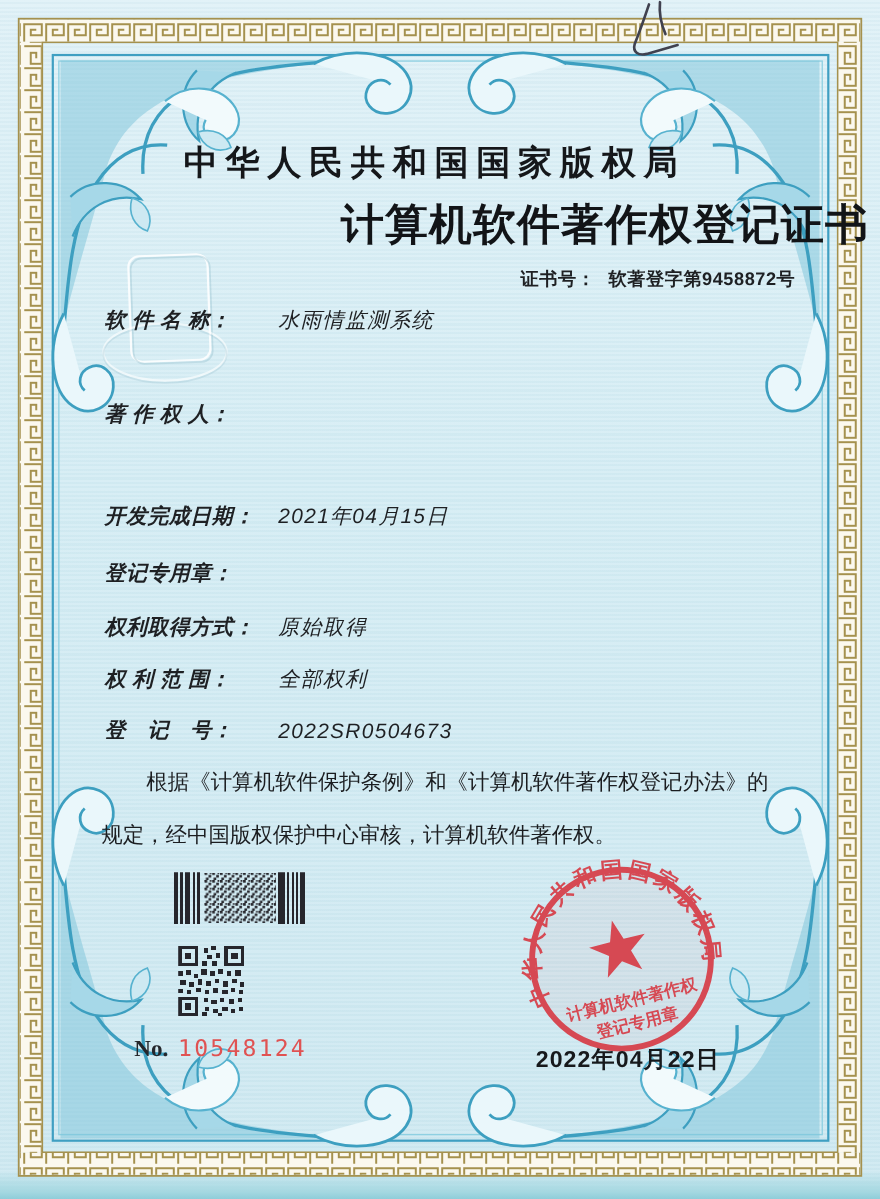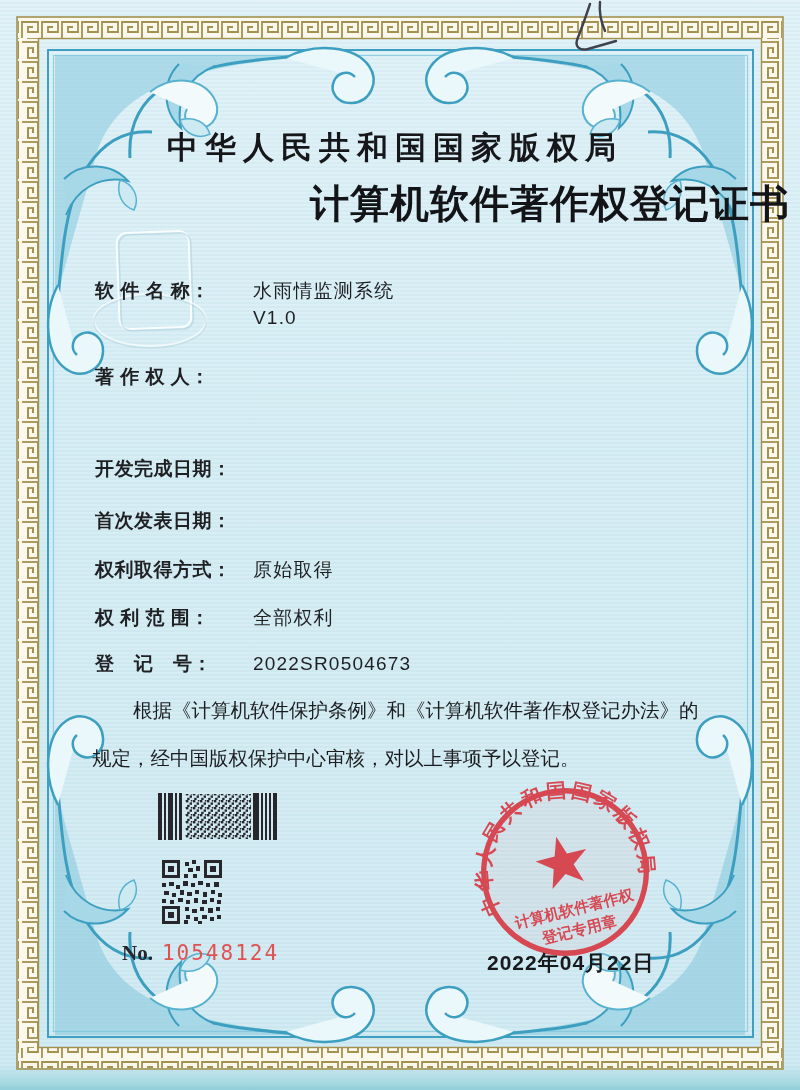--- a/index.html
+++ b/index.html
@@ -13,21 +13,21 @@
   .frame-svg{position:absolute;left:0;top:0;z-index:1;}
   .content{position:absolute;inset:0;z-index:2;padding-left:36px;}
   .authority{position:absolute;top:127px;left:0;width:790px;text-align:center;
         font-family:"Liberation Serif","Liberation Sans",serif;font-size:31px;font-weight:700;
         letter-spacing:7px;color:#15171a;}
   .cert-title{position:absolute;top:177px;left:0;width:790px;text-align:right;
         font-family:"Liberation Serif","Liberation Sans",serif;font-size:39px;font-weight:700;
         letter-spacing:1px;color:#121417;}
   .cert-no{position:absolute;top:243px;right:77px;font-size:16.5px;font-weight:700;letter-spacing:.5px;}
   .cert-no .lbl{margin-right:12px;}
-  .field-row{position:absolute;left:95px;display:flex;align-items:center;}
+  .field-row{position:absolute;left:95px;display:flex;align-items:flex-end;font-style:italic;}
   .flabel{width:158px;flex:0 0 158px;font-weight:700;font-size:19px;letter-spacing:.5px;white-space:pre;}
   .fvalue{font-size:19px;font-weight:500;letter-spacing:1.2px;white-space:pre;}
   .statement-line{position:absolute;font-size:19.5px;letter-spacing:0;color:#1b1d20;}
   .barcode{position:absolute;left:158px;top:793px;}
   .qr{position:absolute;left:162px;top:860px;}
   .serial{position:absolute;left:122px;top:941px;display:flex;align-items:flex-start;}
   .serial .no-lbl{font-family:"Liberation Serif",serif;font-size:21px;font-weight:700;color:#24262b;margin-right:9px;}
   .serial .no-val{font-family:"DejaVu Sans Mono",monospace;font-size:21px;font-weight:400;
         color:#e05252;letter-spacing:2px;}
   .seal{position:absolute;left:472px;top:779px;width:186px;height:186px;mix-blend-mode:multiply;opacity:.95;}
@@ -96,53 +96,53 @@
       <ellipse cx="150" cy="322" rx="56" ry="26" fill="none" stroke="rgba(140,185,200,0.25)" stroke-width="1.5"></ellipse>
     </g>
 
     <path d="M590,4 C586,16 581,30 577,40 C575,47 580,51 588,49 L616,41 M600,2 C599,12 601,22 605,31" stroke="#40414f" stroke-width="2.4" fill="none" stroke-linecap="round"></path>
   </svg>
 
   <div class="content">
     <div class="authority">中华人民共和国国家版权局</div>
     <div class="cert-title">计算机软件著作权登记证书</div>
 
+    <div class="cert-no">
+      <span class="lbl">证书号：</span><span>软著登字第9458872号</span>
+    </div>
 
     <div class="field-row" style="top:278px">
       <span class="flabel">软 件 名 称：</span>
       <span class="fvalue">水雨情监测系统</span>
     </div>
-    <div class="field-row" style="top:307px">
-      <span class="flabel"></span>
-      <span class="fvalue">V1.0</span>
-    </div>
     <div class="field-row" style="top:364px">
       <span class="flabel">著 作 权 人：</span>
     </div>
     <div class="field-row" style="top:456px">
       <span class="flabel">开发完成日期：</span>
+      <span class="fvalue">2021年04月15日</span>
     </div>
     <div class="field-row" style="top:508px">
-      <span class="flabel">首次发表日期：</span>
+      <span class="flabel">登记专用章：</span>
     </div>
     <div class="field-row" style="top:557px">
       <span class="flabel">权利取得方式：</span>
       <span class="fvalue">原始取得</span>
     </div>
     <div class="field-row" style="top:605px">
       <span class="flabel">权 利 范 围：</span>
       <span class="fvalue">全部权利</span>
     </div>
     <div class="field-row" style="top:651px">
       <span class="flabel">登　记　号：</span>
       <span class="fvalue">2022SR0504673</span>
     </div>
 
     <div class="statement-line" style="left:133px;top:697px">根据《计算机软件保护条例》和《计算机软件著作权登记办法》的</div>
-    <div class="statement-line" style="left:92px;top:745px">规定，经中国版权保护中心审核，对以上事项予以登记。</div>
+    <div class="statement-line" style="left:92px;top:745px">规定，经中国版权保护中心审核，计算机软件著作权。</div>
 
     <svg class="barcode" width="122" height="47" viewBox="0 0 122 47" shape-rendering="crispEdges">
       <rect x="0" y="0" width="4" height="47" fill="#26262c"></rect>
       <rect x="6" y="0" width="2" height="47" fill="#26262c"></rect>
       <rect x="10" y="0" width="5" height="47" fill="#26262c"></rect>
       <rect x="17" y="0" width="2" height="47" fill="#26262c"></rect>
       <rect x="21" y="0" width="3" height="47" fill="#26262c"></rect>
       <rect x="27" y="1" width="66" height="45" fill="url(#noise2d)"></rect>
       <rect x="95" y="0" width="6" height="47" fill="#26262c"></rect>
       <rect x="103" y="0" width="2" height="47" fill="#26262c"></rect>

